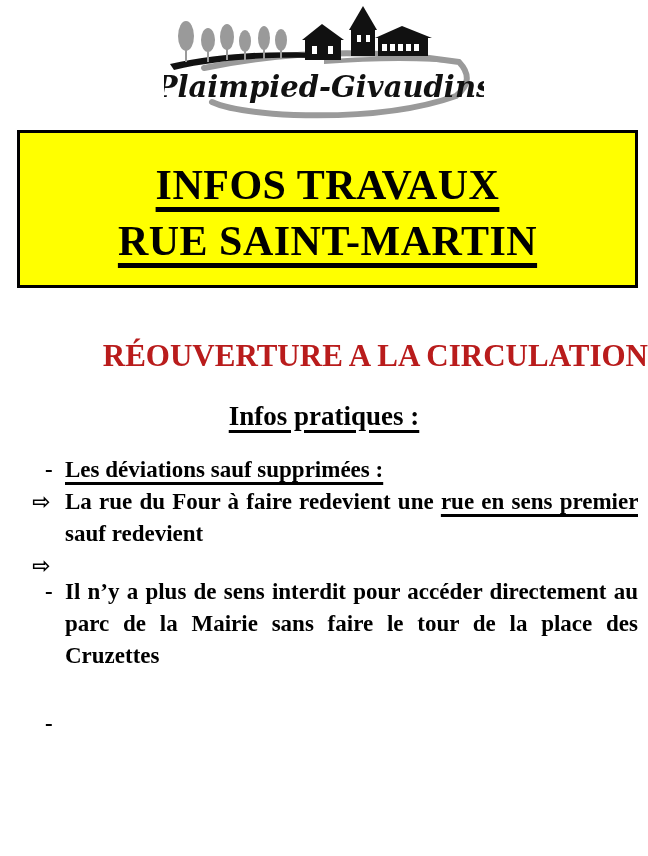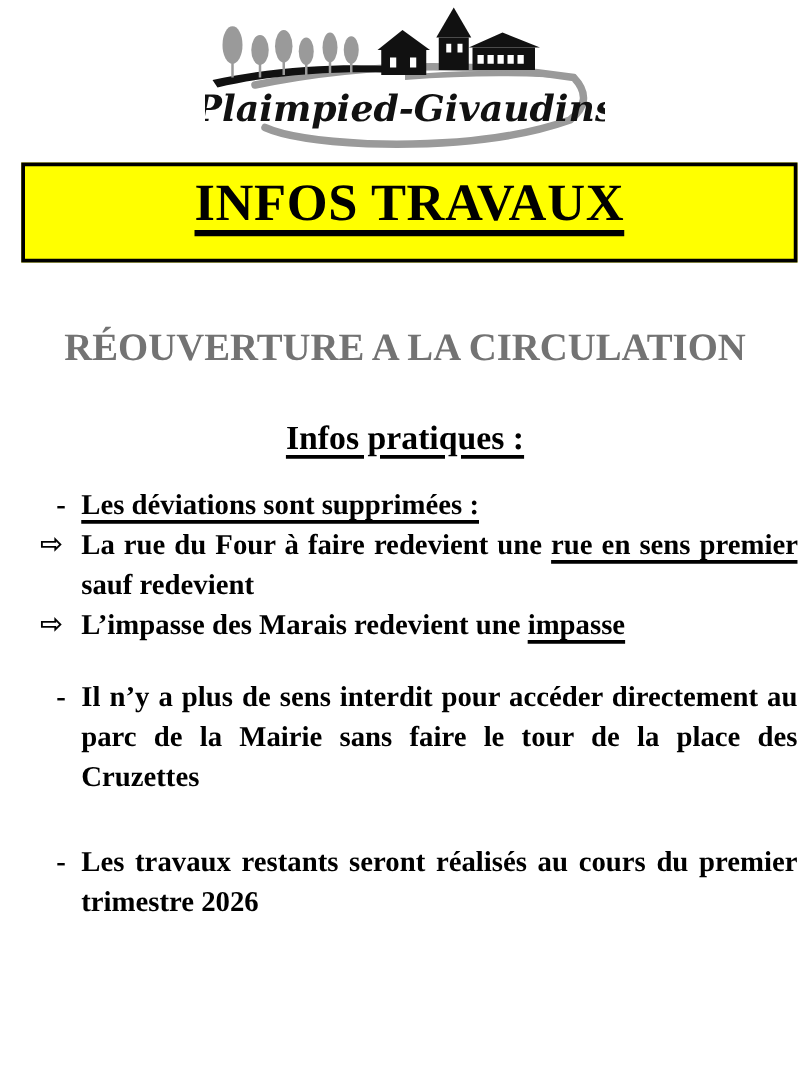--- a/index.html
+++ b/index.html
@@ -21,21 +21,21 @@
     margin: 2px auto 0 auto;
   }
   .logo-wrap svg { display: block; }
 
   
   .banner {
     margin: 10px 10px 0 17px;
     border: 3px solid #000;
     background: #ffff00;
     text-align: center;
-    padding: 2px 0 16px 0;
+    padding: 24px 0 16px 0;
   }
   .banner-line {
     display: block;
     font-size: 42px;
     font-weight: bold;
     line-height: 56px;
     letter-spacing: 0.5px;
   }
   .banner-line .u-banner {
     text-decoration: underline;
@@ -53,21 +53,21 @@
   }
   .notice .line { display: block; }
   .notice .u-red {
     text-decoration: underline;
     text-decoration-thickness: 3.5px;
     text-underline-offset: 6px;
   }
 
   
   .section-title {
-    margin-top: 36px;
+    margin-top: 24px;
     text-align: center;
     font-weight: bold;
     font-size: 27px;
   }
   .section-title .u-title {
     text-decoration: underline;
     text-decoration-thickness: 3px;
     text-underline-offset: 5px;
   }
 
@@ -152,44 +152,43 @@
       <rect x="242" y="42" width="5" height="7" fill="#fff"></rect>
       <rect x="250" y="42" width="5" height="7" fill="#fff"></rect>
     </g>
 
     <text x="160" y="95" text-anchor="middle" font-family="DejaVu Serif, serif" font-style="italic" font-weight="bold" font-size="29" fill="#111">Plaimpied-Givaudins</text>
   </svg>
 </div>
 
 <div class="banner" style="background: rgb(255, 255, 0); border-color: rgb(0, 0, 0);">
   <span class="banner-line"><span class="u-banner">INFOS TRAVAUX</span></span>
+  <span class="banner-line"><span class="u-banner">RUE SAINT-MARTIN</span></span>
 </div>
 
-<div class="notice" style="color: #737373;">
+<div class="notice" style="color: #b91c1c; text-align: right;">
   <span class="line">RÉOUVERTURE A LA CIRCULATION</span>
 </div>
 
 <div class="section-title">
   <span class="u-title">Infos pratiques :</span>
 </div>
 
 <div class="info-list">
   <div class="item">
     <span class="bullet">-</span>
-    <span class="item-text"><span class="u">Les déviations sont supprimées :</span></span>
+    <span class="item-text"><span class="u">Les déviations sauf supprimées :</span></span>
   </div>
   <div class="item arrow">
     <span class="bullet">⇨</span>
     <span class="item-text"><span>La rue du Four à faire redevient une </span><span class="u">rue en sens premier</span><span> sauf redevient</span></span>
   </div>
   <div class="item arrow">
     <span class="bullet">⇨</span>
-    <span class="item-text"><span>L’impasse des Marais redevient une </span><span class="u">impasse</span></span>
   </div>
   <div class="item sp-1">
     <span class="bullet">-</span>
     <span class="item-text"><span>Il n’y a plus de sens interdit pour accéder directement au parc de la Mairie sans faire le tour de la place des Cruzettes</span></span>
   </div>
   <div class="item sp-2">
     <span class="bullet">-</span>
-    <span class="item-text"><span>Les travaux restants seront réalisés au cours du premier trimestre 2026</span></span>
   </div>
 </div>
 
 </body></html>

